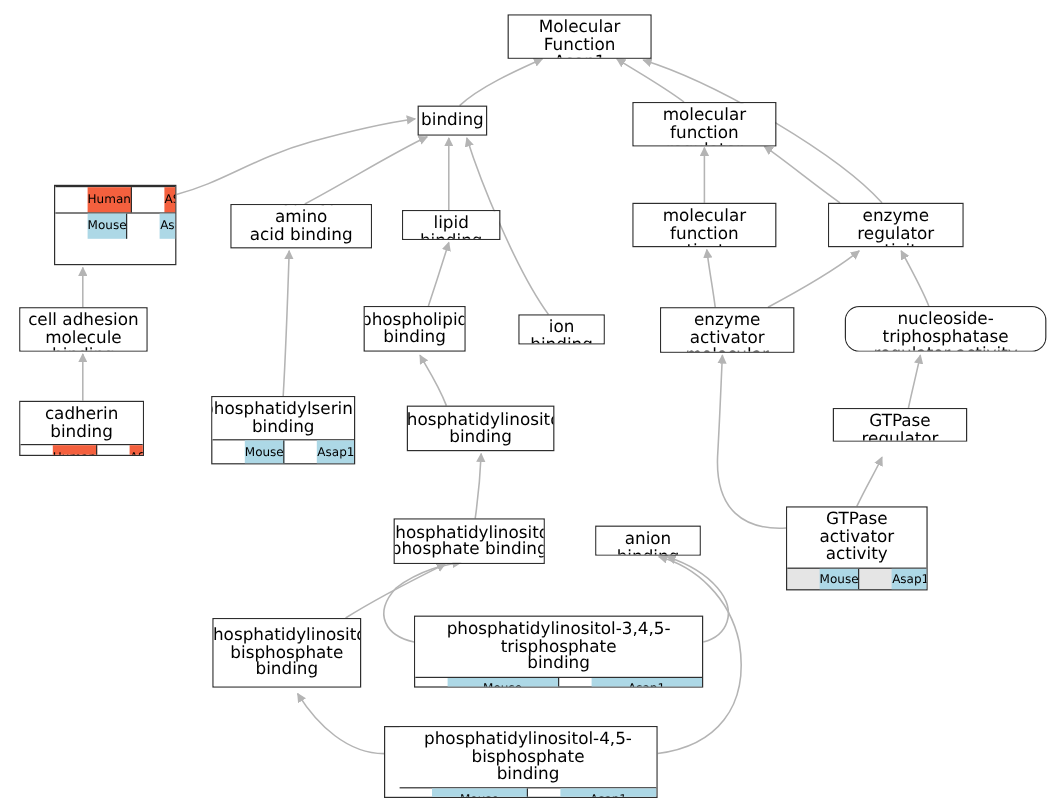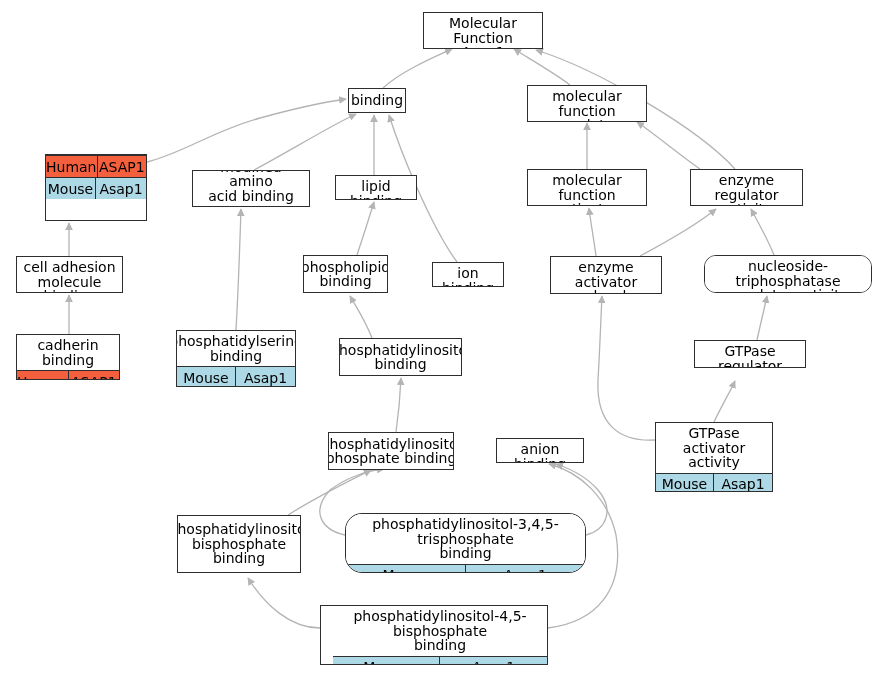--- a/index.html
+++ b/index.html
@@ -42,24 +42,25 @@
   .species-row{
     display:flex;
     height:21px;
   }
   .species-row + .species-row{border-top:1.5px solid #2e2e2e;}
   .species-cell{
     flex:1 1 50%;
     display:flex;
     align-items:center;
     justify-content:center;
-    font-size:14px;
+    font-size:10px;
     line-height:14px;
     color:#000000;
     box-sizing:border-box;
+    margin-left:27px;
   }
   .species-cell.sp-name{border-right:1.5px solid #2e2e2e;}
 </style>
 </head>
 <body>
 
 <div id="canvas">
   <svg id="edges" viewBox="0 0 883 677">
     <defs>
       <marker id="arrow" viewBox="0 0 10 10" refX="9" refY="5" markerWidth="6" markerHeight="6" orient="auto-start-reverse">
@@ -195,21 +196,21 @@
             <div class="species-cell sp-name" style="background: rgb(173, 216, 230);">Mouse</div>
             <div class="species-cell sp-gene" style="background: rgb(173, 216, 230);">Asap1</div>
           </div>
         </div>
       </div>
       <div class="node" style="left: 177px; top: 515px; width: 124px; height: 58px; border-color: rgb(46, 46, 46); background: rgb(255, 255, 255);">
         <div class="node-label">phosphatidylinositol
 bisphosphate
 binding</div>
       </div>
-      <div class="node" style="left: 345px; top: 513px; width: 241px; height: 60px; border-color: rgb(46, 46, 46); background: rgb(255, 255, 255); border-radius: 17px;">
+      <div class="node" style="left: 345px; top: 513px; width: 241px; height: 60px; border-color: rgb(46, 46, 46); background: rgb(255, 255, 255);">
         <div class="node-label">phosphatidylinositol-3,4,5-trisphosphate
 binding</div>
         <div class="species-table">
           <div class="species-row">
             <div class="species-cell sp-name" style="background: rgb(173, 216, 230);">Mouse</div>
             <div class="species-cell sp-gene" style="background: rgb(173, 216, 230);">Asap1</div>
           </div>
         </div>
       </div>
       <div class="node" style="left: 320px; top: 605px; width: 228px; height: 60px; border-color: rgb(46, 46, 46); background: rgb(255, 255, 255); padding-left: 12px;">

